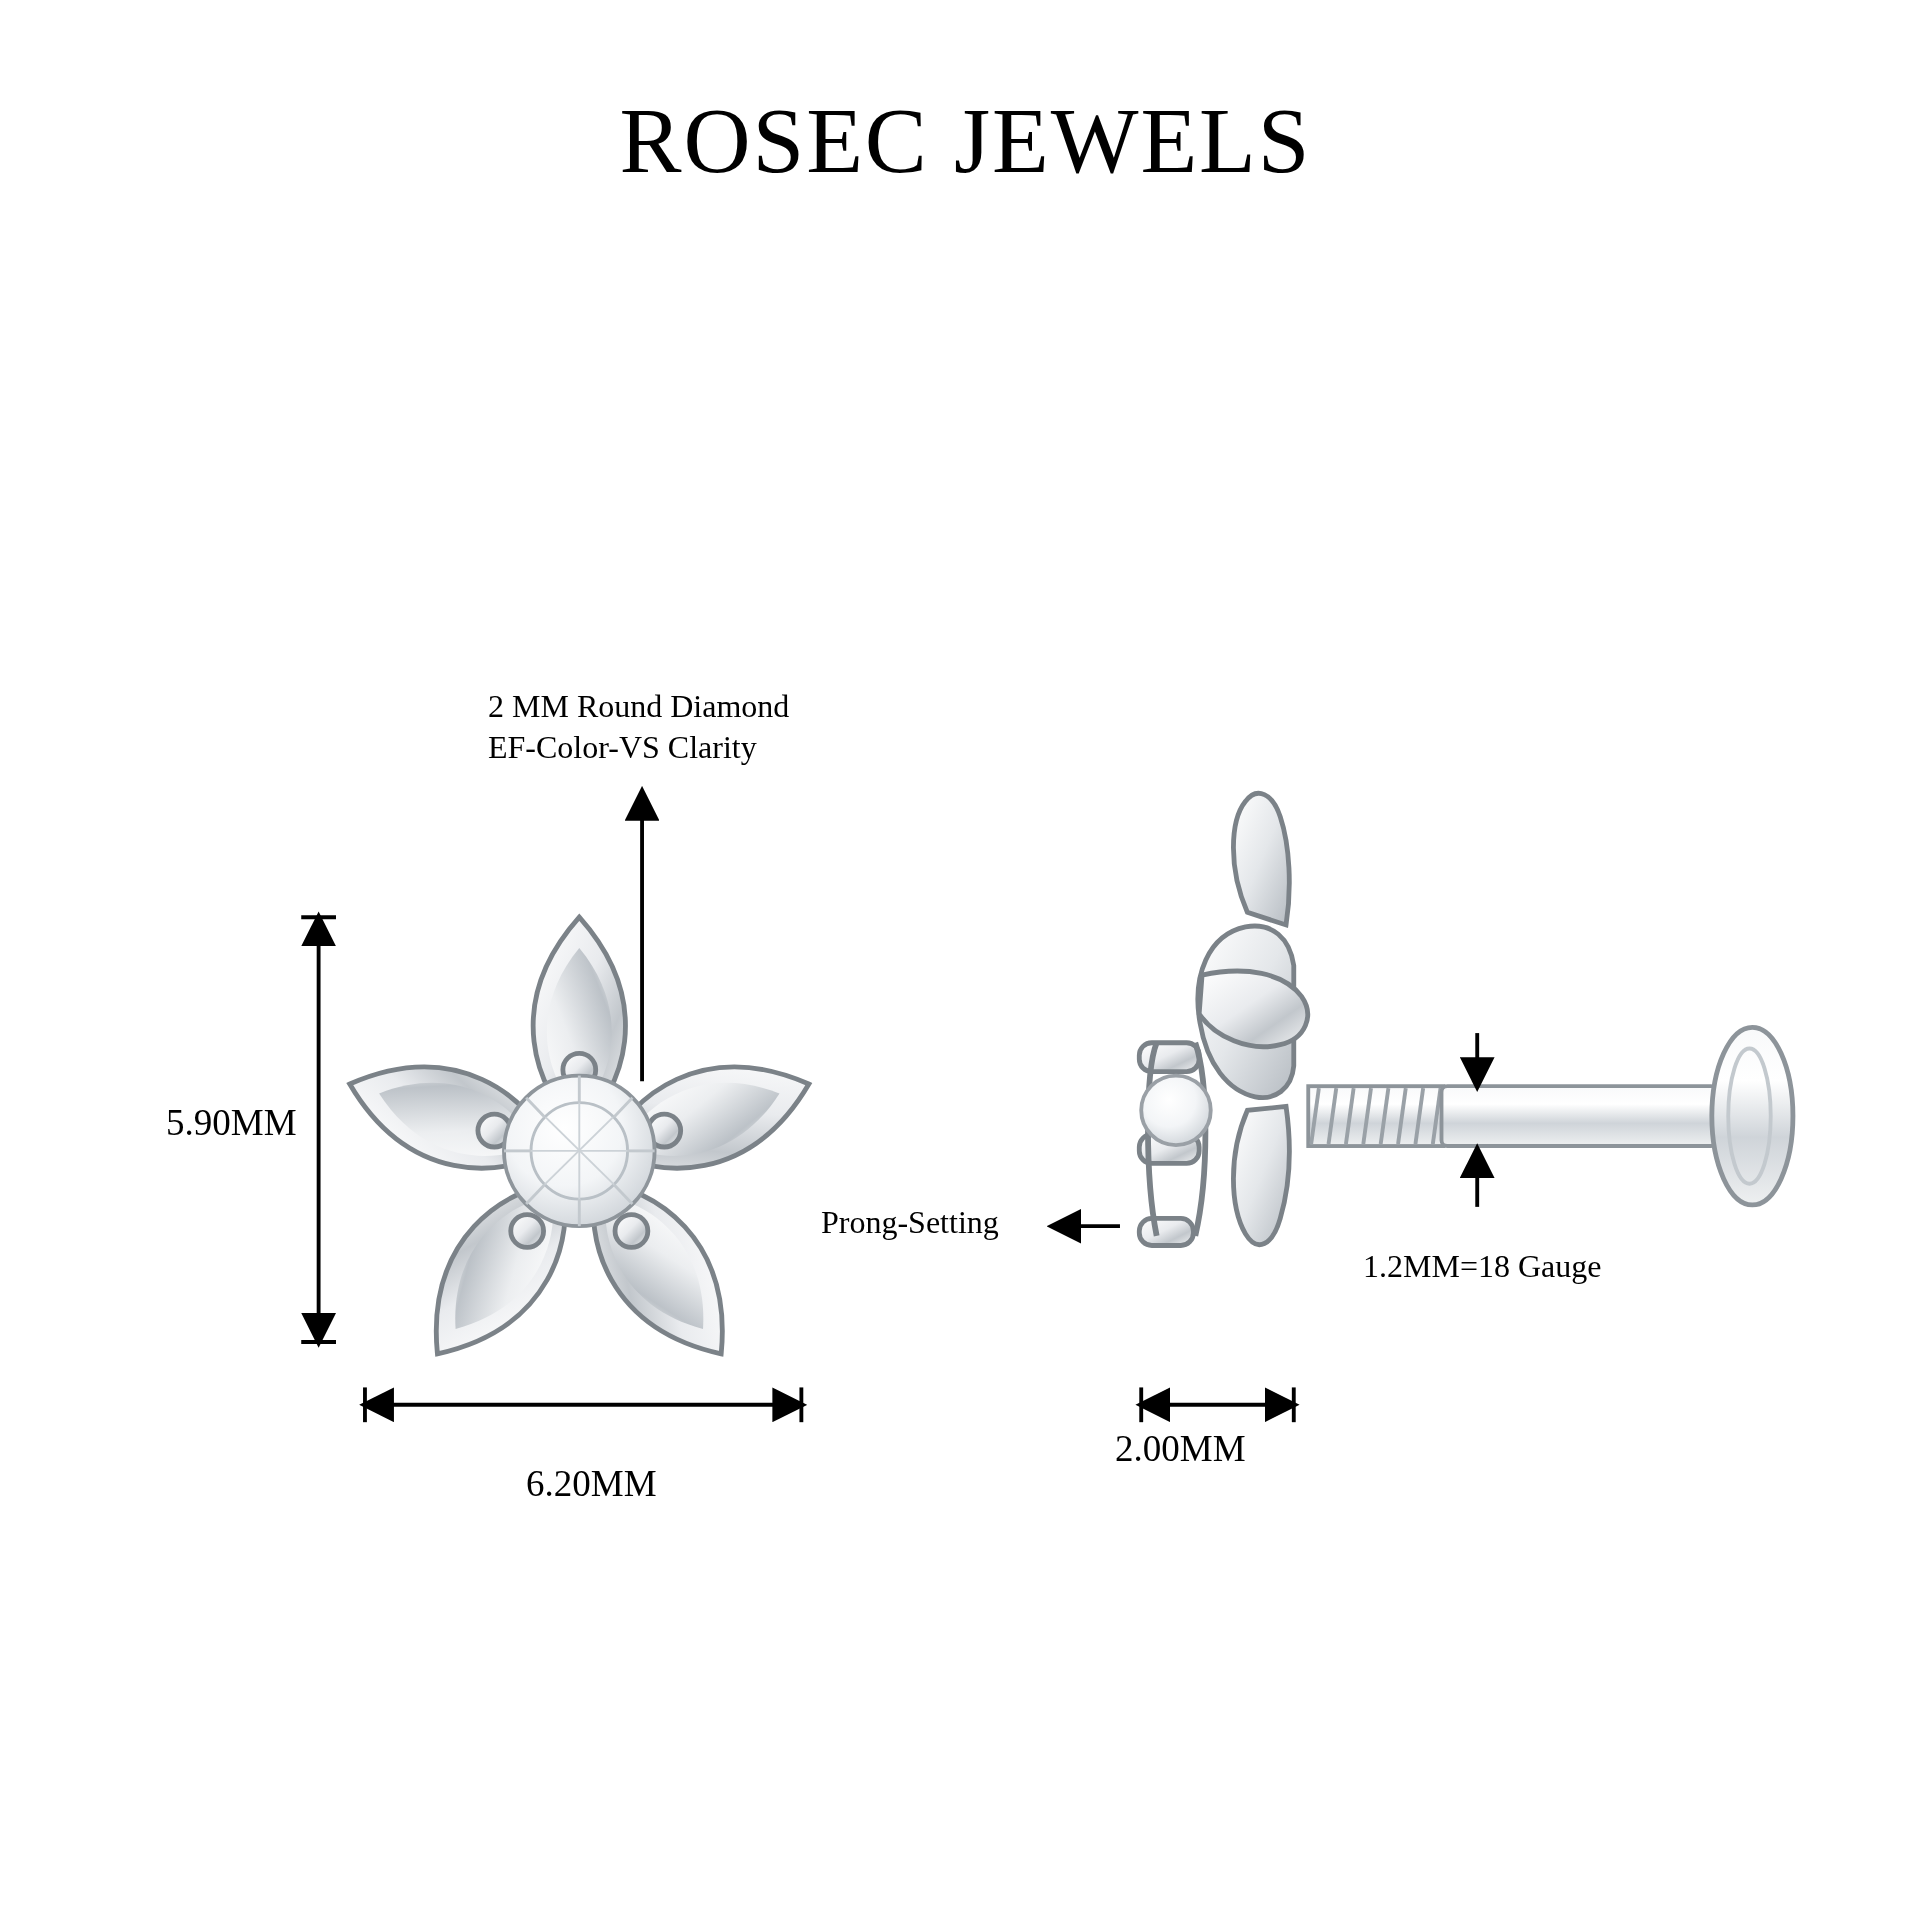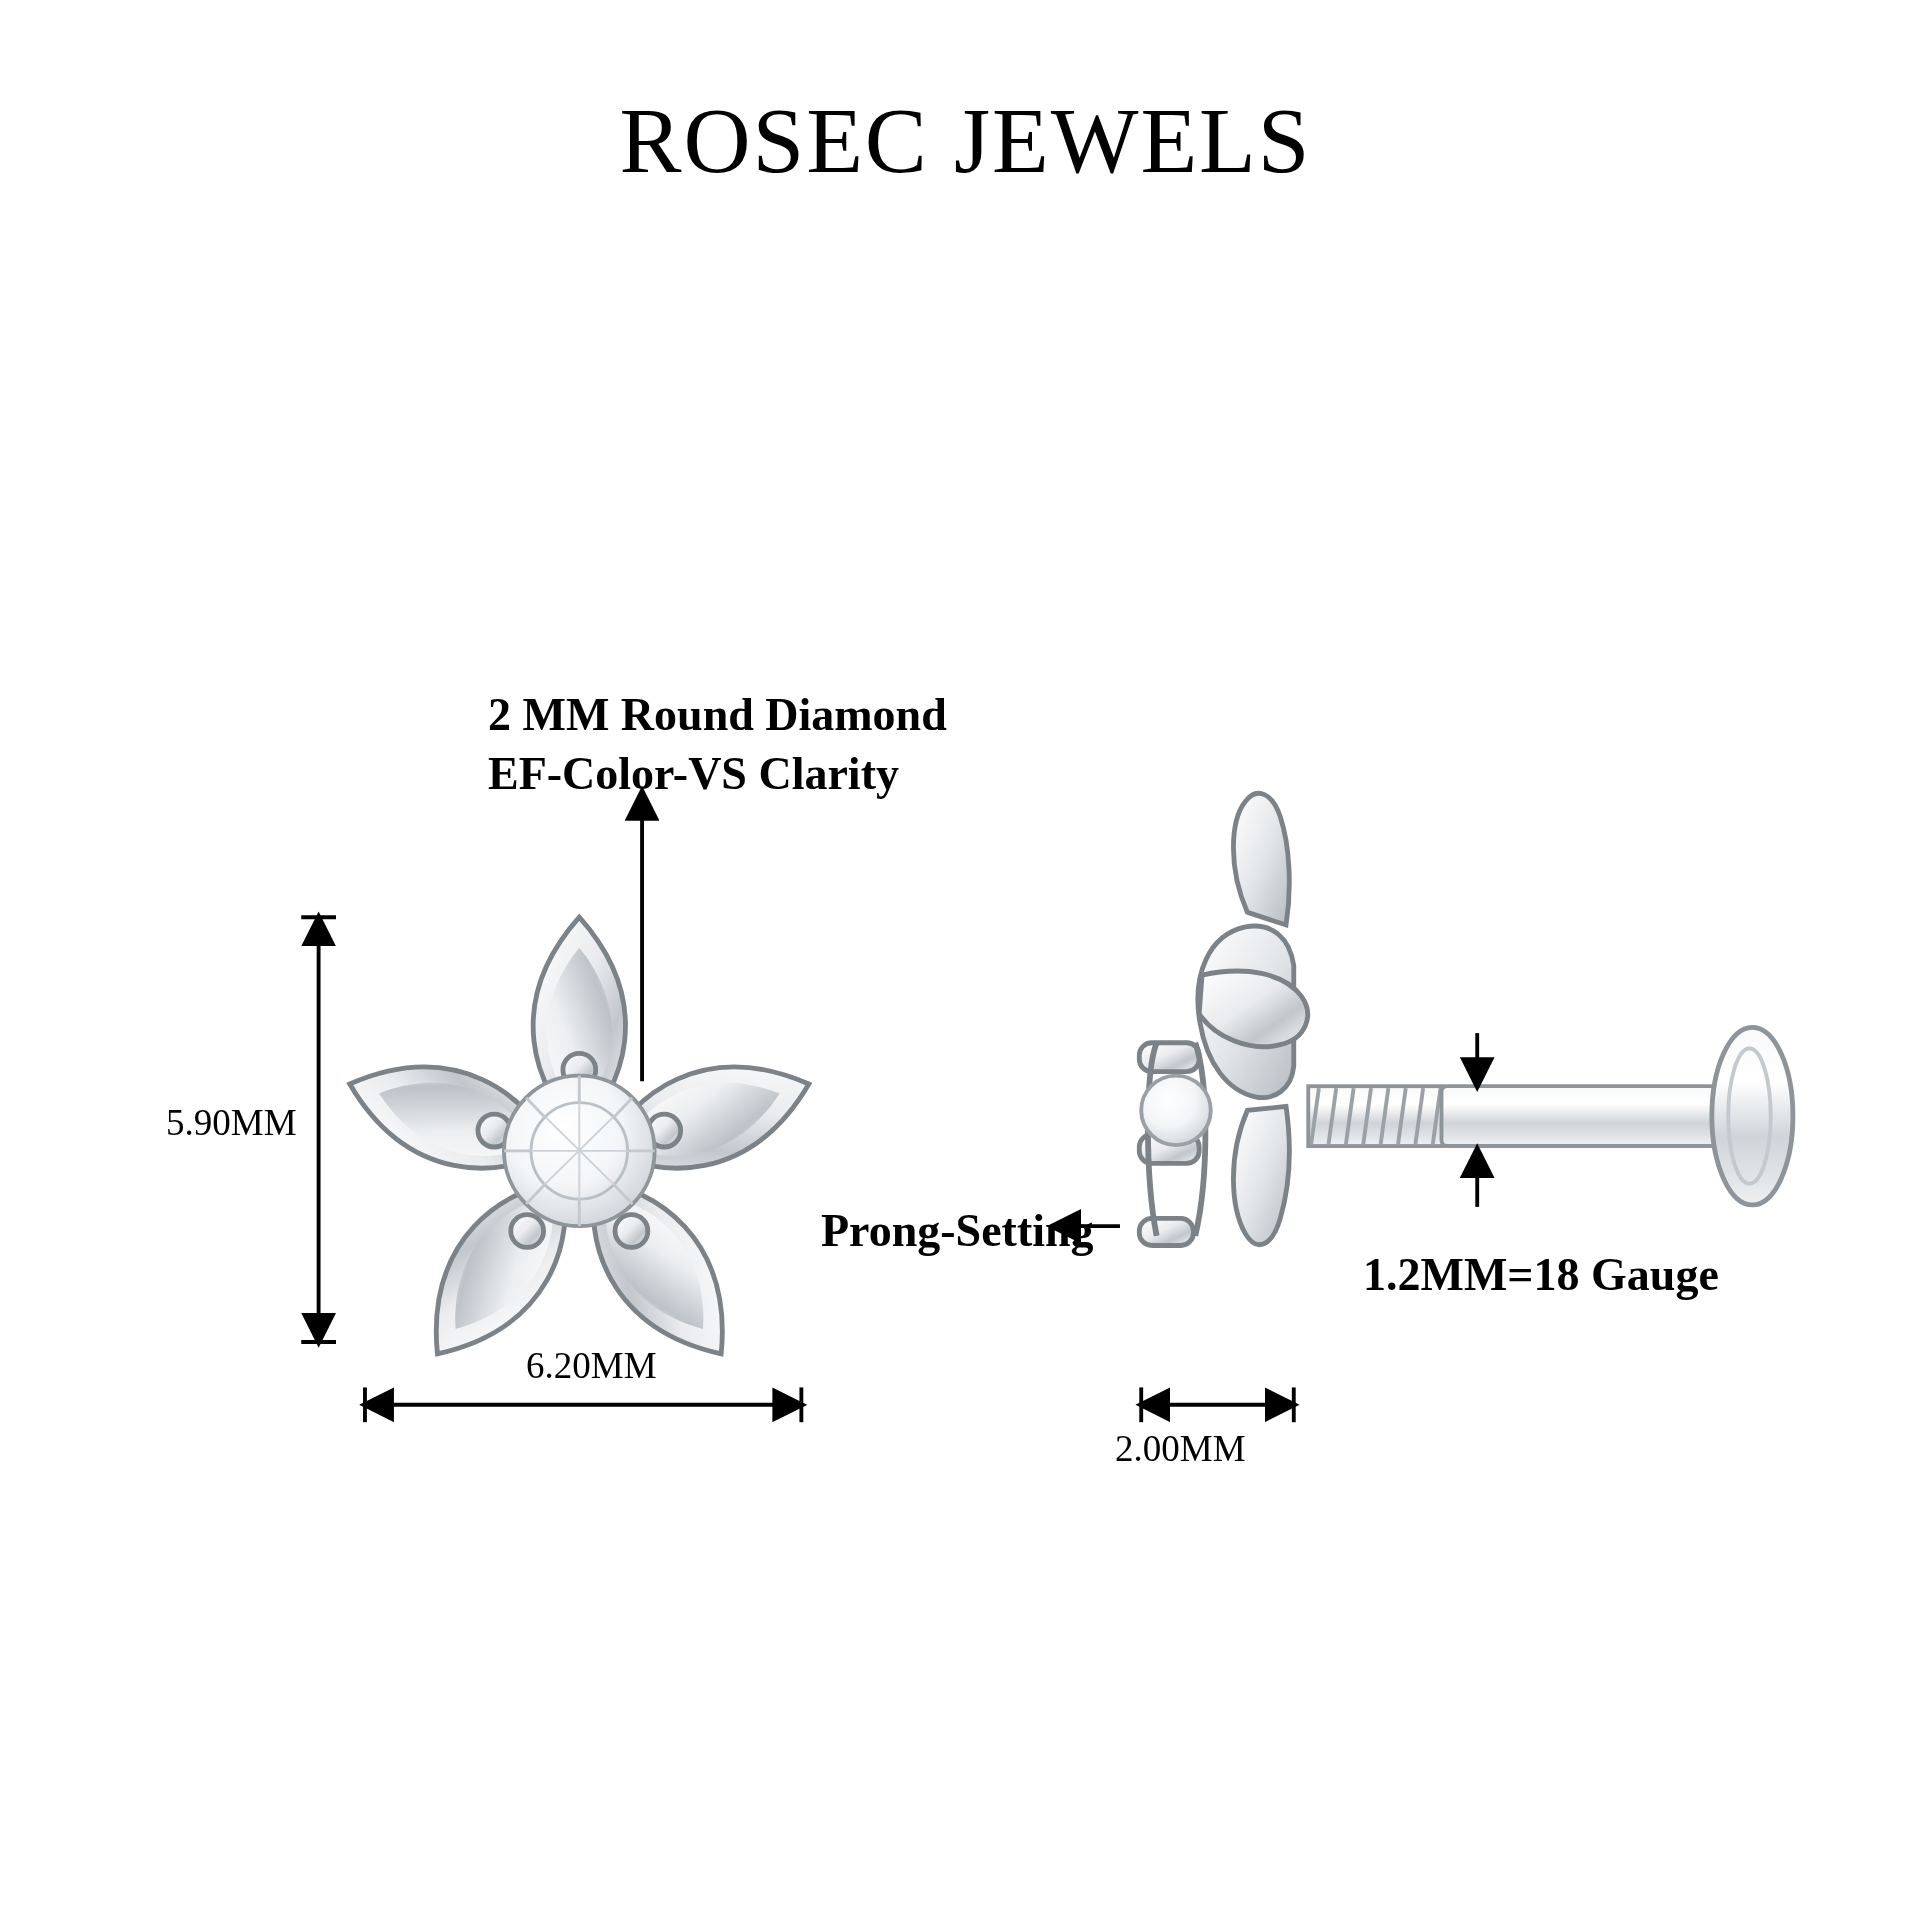--- a/index.html
+++ b/index.html
@@ -45,24 +45,23 @@
     position: absolute;
     top: 1714px;
     left: 0;
     width: 1931px;
     text-align: center;
     font-size: 44px;
     font-weight: 400;
   }
   .callout {
     position: absolute;
-    font-size: 46px;
+    font-size: 32px;
     line-height: 1.28;
     white-space: pre-line;
-    font-weight: bold;
   }
   .callout-diamond {
     left: 488px;
     top: 686px;
     text-align: left;
   }
   .callout-prong {
     left: 821px;
     top: 1202px;
     text-align: right;
@@ -76,21 +75,21 @@
   .dim-label {
     position: absolute;
     font-size: 37px;
   }
   .dim-height {
     left: 166px;
     top: 1101px;
   }
   .dim-width {
     left: 526px;
-    top: 1344px;
+    top: 1462px;
   }
   .dim-depth {
     left: 1115px;
     top: 1427px;
   }
   svg.overlay {
     position: absolute;
     left: 0; top: 0;
     width: 1931px;
     height: 1931px;

